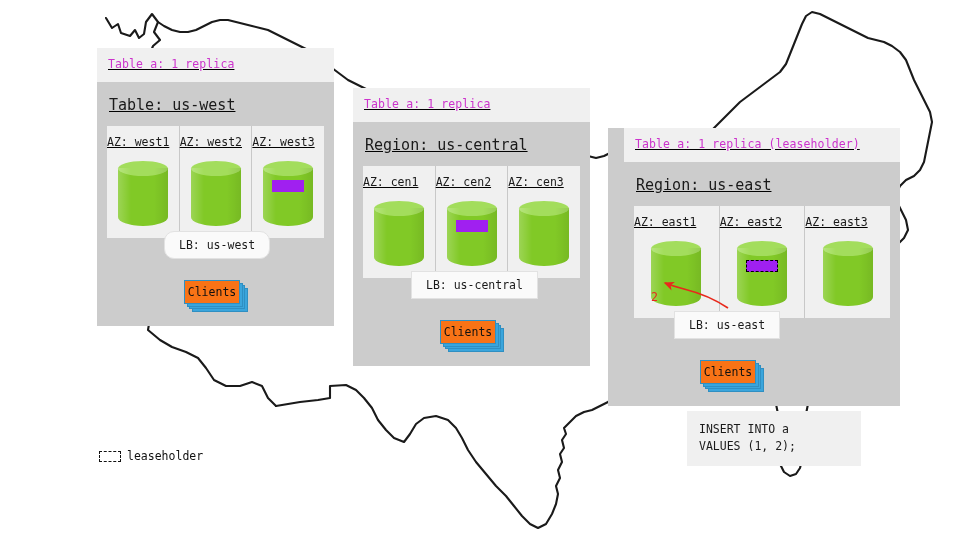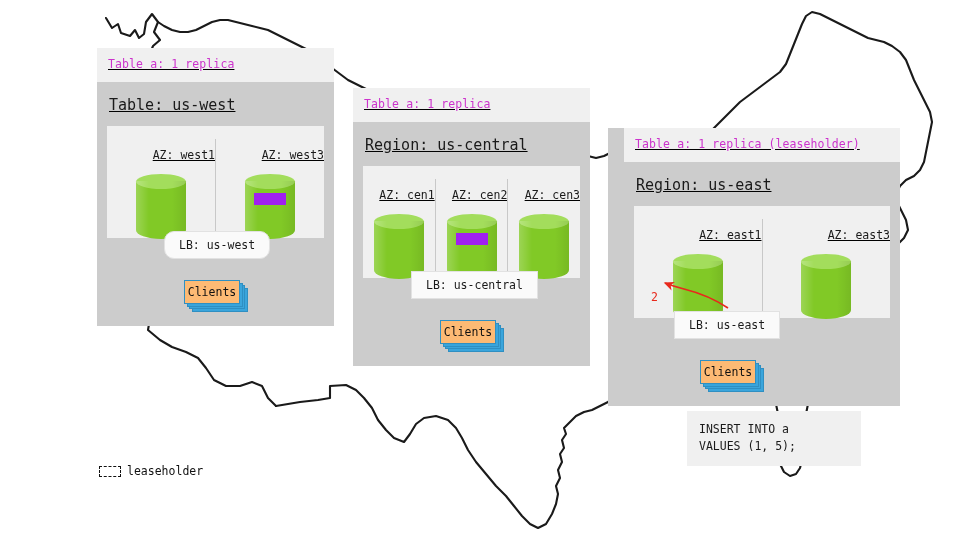--- a/index.html
+++ b/index.html
@@ -45,24 +45,23 @@
   }
   .az-strip {
     position: relative;
     margin: 0 10px;
     background: #f0f0f0;
     display: flex;
   }
   .az-cell {
     position: relative;
     flex: 1 1 0;
-    text-align: right;
+    text-align: left;
     padding-top: 9px;
     box-sizing: border-box;
-    margin-top: 13px;
   }
   .az-cell + .az-cell {
     border-left: 1px solid #c8c8c8;
   }
   .az-label {
     font-size: 11.5px;
     color: #1a1a1a;
     white-space: nowrap;
   }
   .cyl-wrap {
@@ -140,21 +139,21 @@
     height: 24px;
     background: #3aa5dc;
     border: 1px solid #2f8fc2;
     box-sizing: border-box;
   }
   .clients .s3 { left: 8px; top: 8px; }
   .clients .s2 { left: 5px; top: 5px; }
   .clients .s1 { left: 2.5px; top: 2.5px; }
   .clients .front {
     left: 0; top: 0;
-    background: #fdba74;
+    background: #f97316;
     border: 1px solid #2f8fc2;
     display: flex;
     align-items: center;
     justify-content: center;
     font-size: 11.5px;
     color: #111111;
     white-space: nowrap;
   }
 
   
@@ -293,20 +292,30 @@
         <div class="az-label">AZ: west1</div>
         <div class="cyl-wrap">
           <div class="cylinder">
             <div class="cyl-body"></div>
               <div class="cyl-top"></div>
               <div class="cyl-shade"></div>
           </div>
         </div>
       </div>
       <div class="az-cell">
+        <div class="az-label">AZ: west2</div>
+        <div class="cyl-wrap">
+          <div class="cylinder">
+            <div class="cyl-body"></div>
+              <div class="cyl-top"></div>
+              <div class="cyl-shade"></div>
+          </div>
+        </div>
+      </div>
+      <div class="az-cell">
         <div class="az-label">AZ: west3</div>
         <div class="cyl-wrap">
           <div class="cylinder">
             <div class="cyl-body"></div>
               <div class="cyl-top"></div>
               <div class="cyl-shade"></div>
             <div class="replica"></div>
           </div>
         </div>
       </div>
@@ -369,20 +378,31 @@
     <div class="region-header">Table a: 1 replica (leaseholder)</div>
     <div class="region-title">Region: us-east</div>
     <div class="az-strip" style="height:112px;">
       <div class="az-cell">
         <div class="az-label">AZ: east1</div>
         <div class="cyl-wrap">
           <div class="cylinder">
             <div class="cyl-body"></div>
               <div class="cyl-top"></div>
               <div class="cyl-shade"></div>
+          </div>
+        </div>
+      </div>
+      <div class="az-cell">
+        <div class="az-label">AZ: east2</div>
+        <div class="cyl-wrap">
+          <div class="cylinder">
+            <div class="cyl-body"></div>
+              <div class="cyl-top"></div>
+              <div class="cyl-shade"></div>
+            <div class="replica leaseholder"></div>
           </div>
         </div>
       </div>
       <div class="az-cell">
         <div class="az-label">AZ: east3</div>
         <div class="cyl-wrap">
           <div class="cylinder">
             <div class="cyl-body"></div>
               <div class="cyl-top"></div>
               <div class="cyl-shade"></div>
@@ -403,20 +423,20 @@
     <defs>
       <marker id="redhead" markerWidth="7" markerHeight="7" refX="5.2" refY="3.1" orient="auto" markerUnits="strokeWidth">
         <path d="M0,0.4 L6,3.1 L0,5.8 L1.6,3.1 Z" fill="#e8291c"></path>
       </marker>
     </defs>
     <path d="M728,308 C716,300 700,293 684,289 C676,287 670,285 665,283" fill="none" stroke="#e8291c" stroke-width="1.7" marker-end="url(#redhead)"></path>
   </svg>
   <div class="arrow-label" style="left:651px; top:290px;">2</div>
 
   <div class="sql-box" style="left:687px; top:411px; width:150px;">INSERT INTO a
-VALUES (1, 5);</div>
-
-  <div class="legend" style="left:99px; top:464px;">
+VALUES (1, 2);</div>
+
+  <div class="legend" style="left:99px; top:449px;">
     <div class="legend-swatch"></div>
     <div class="legend-text">leaseholder</div>
   </div>
 
 </div>
 
 </body></html>

